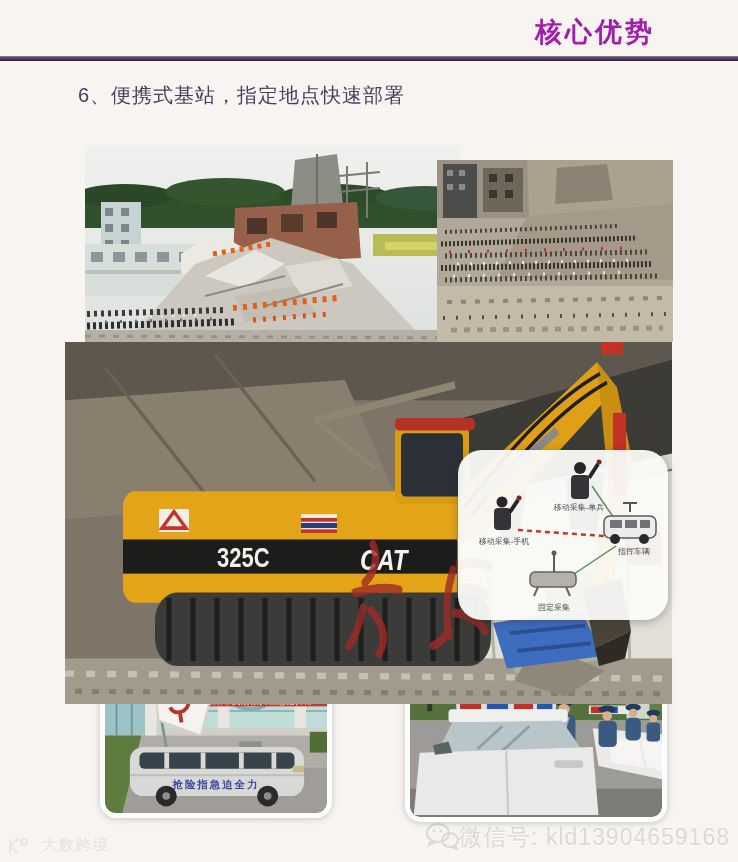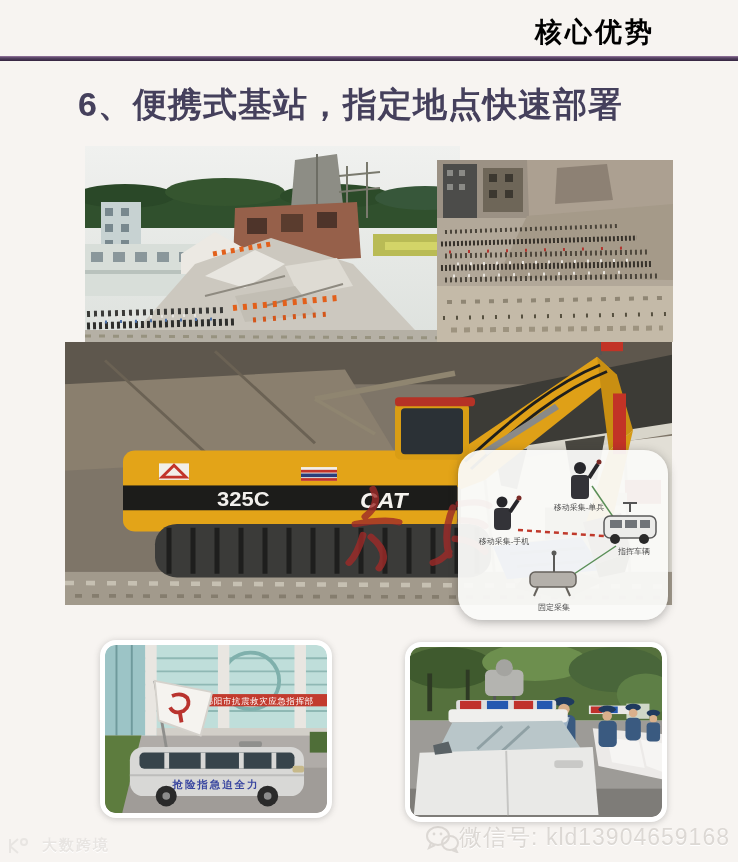--- a/index.html
+++ b/index.html
@@ -8,38 +8,38 @@
     position:relative;
     background:#f7f4f1;
     font-family:"Liberation Sans", sans-serif;
     overflow:hidden;
   }
   svg text { font-family:"Liberation Sans", sans-serif; }
 
   .hdr {
     position:absolute; top:14px; right:83px;
     font-size:27px; font-weight:bold; letter-spacing:3px;
-    color:#000000;
+    color:#a21caf;
   }
   .hdr-rule {
     position:absolute; top:56px; left:0; width:738px; height:5px;
     background:linear-gradient(#9a7ba3, #5a4566 35%, #33233f);
   }
   .page-title {
     position:absolute; top:82px; left:78px;
-    font-size:34px; font-weight:bold; letter-spacing:1px;
+    font-size:20px; font-weight:normal; letter-spacing:1px;
     color:#45405c;
   }
 
   .ph { position:absolute; overflow:hidden; }
   .ph svg { display:block; width:100%; height:100%; }
 
   #photo-collapse   { left:85px;  top:146px; width:375px; height:200px; z-index:1; }
   #photo-crowd      { left:437px; top:160px; width:236px; height:182px; z-index:2; }
-  #photo-excavator  { left:65px;  top:342px; width:607px; height:263px; z-index:3; }
+  #photo-excavator  { left:65px;  top:342px; width:607px; height:362px; z-index:3; }
 
   #inset-diagram {
     position:absolute; left:458px; top:450px; width:210px; height:170px; z-index:4;
     background:rgba(250,250,248,0.95);
     border-radius:24px;
     box-shadow:0 2px 10px rgba(40,40,40,0.35);
     overflow:hidden;
   }
   #inset-diagram svg { display:block; width:100%; height:100%; }
 
@@ -48,21 +48,21 @@
     border-radius:16px;
     box-shadow:0 1px 6px rgba(60,60,60,0.25);
     background:#fff;
   }
   #photo-van    { left:100px; top:640px; width:232px; height:178px; z-index:2; }
   #photo-police { left:405px; top:642px; width:262px; height:180px; z-index:2; }
   #photo-van svg, #photo-police svg { border-radius:10px; }
 
   .footer-wechat {
     position:absolute; top:822px; right:8px;
-    display:flex; align-items:flex-end; 
+    display:flex; align-items:flex-start; 
     color:#dcd8d4; font-size:23px; letter-spacing:1px;
     text-shadow:0 1px 0 #ffffff;
   }
   .footer-watermark {
     position:absolute; left:6px; top:836px;
     display:flex; align-items:center; gap:12px;
     color:#e8e5e2; font-size:15px; font-weight:bold; letter-spacing:2px;
     text-shadow:0 1px 0 #ffffff;
   }
 </style>

